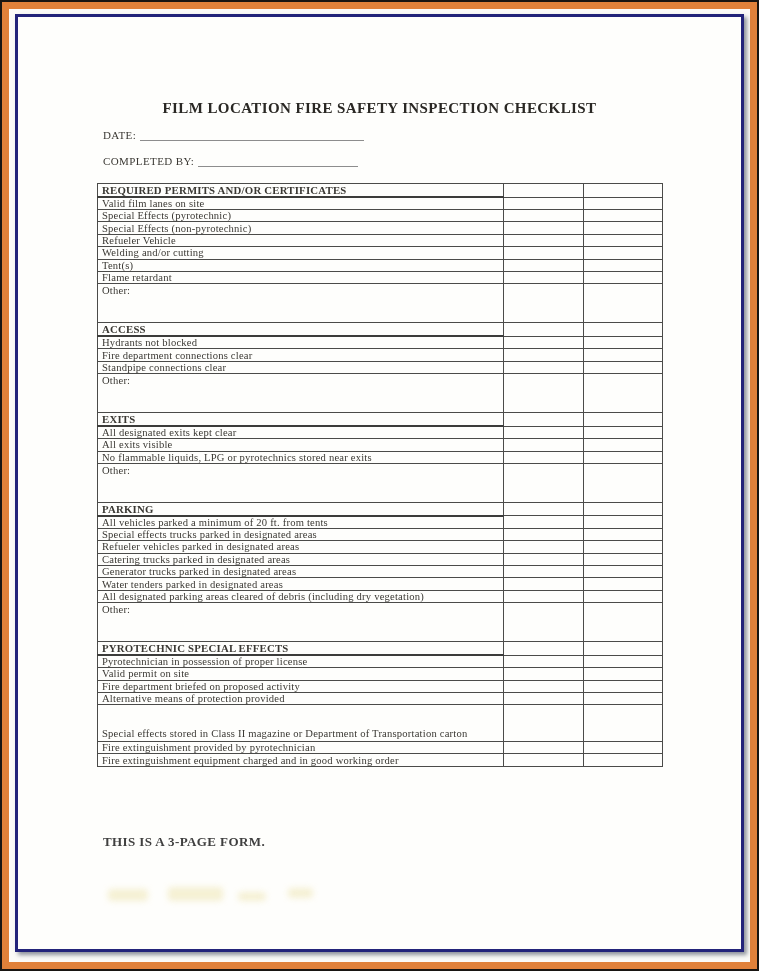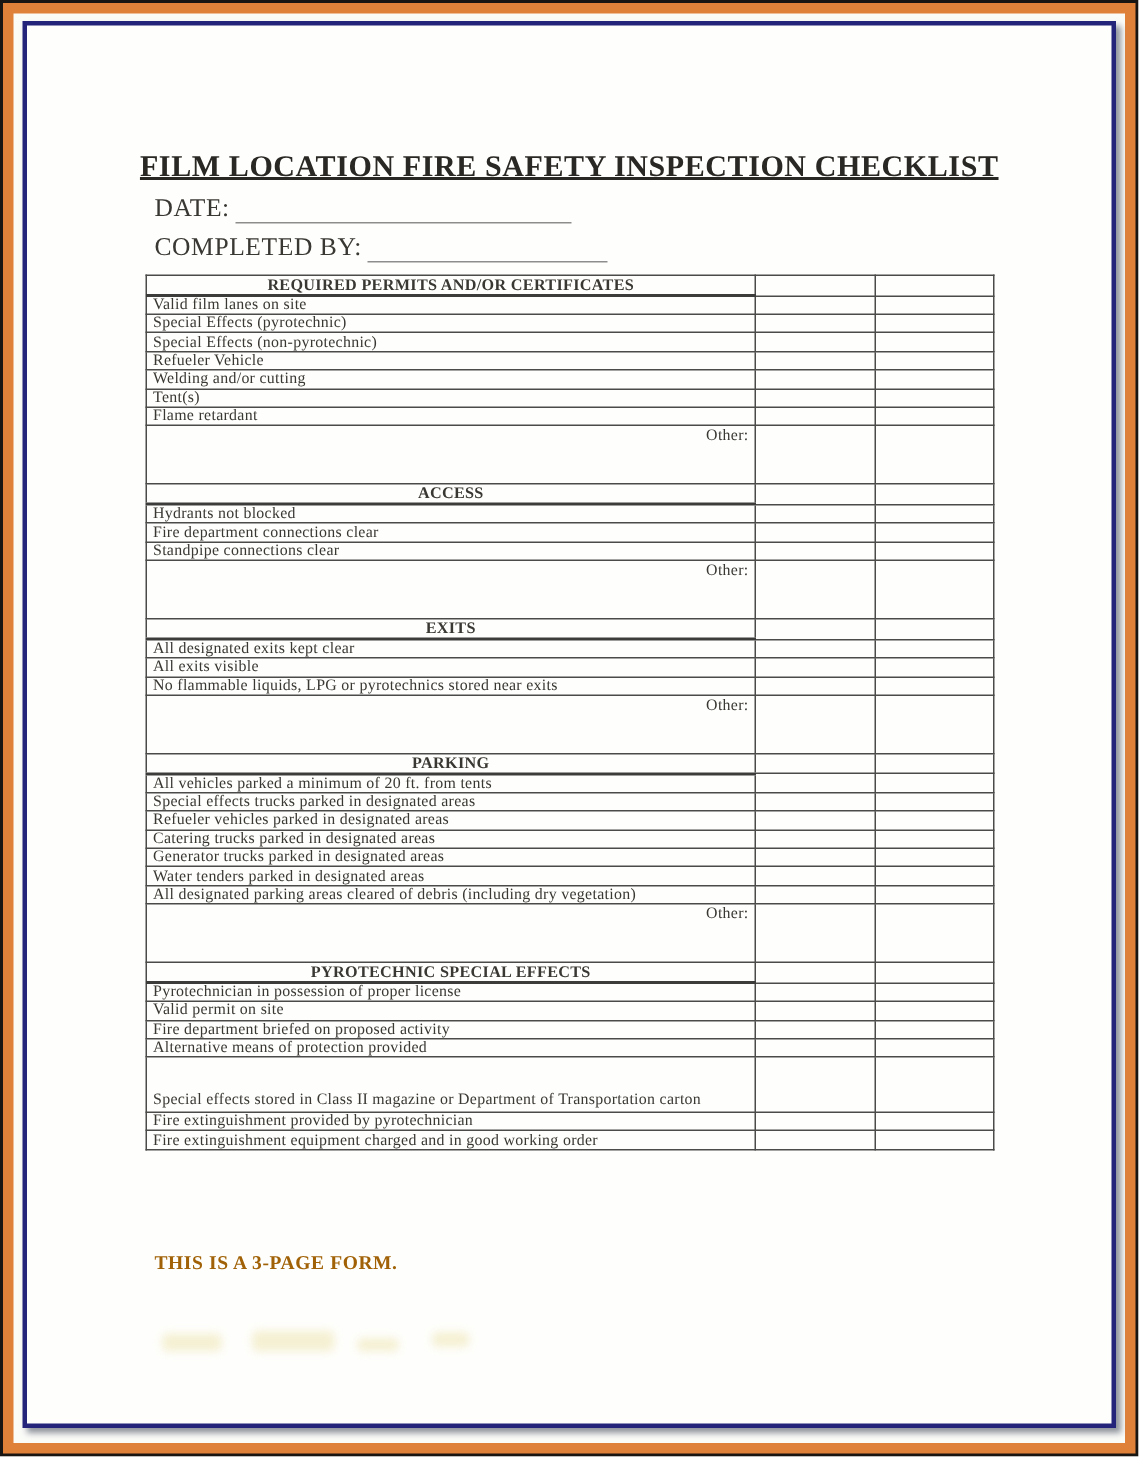--- a/index.html
+++ b/index.html
@@ -12,47 +12,47 @@
   .frame-gap    { position:absolute; inset:7px; background:#fbfbf8; }
   .page {
     position:absolute; left:6px; top:5px; right:6px; bottom:10px;
     border:3px solid #23247a; background:#fefefc;
     box-shadow:3px 3px 4px rgba(125,130,140,0.85);
   }
 
   
   .title {
     position:absolute; top:83px; left:0; width:100%;
-    text-align:center; font-size:20px; font-weight:bold;
-    letter-spacing:0.4px; color:#2a2824;text-decoration:underline;
+    text-align:center; font-size:15px; font-weight:bold;
+    letter-spacing:0.4px; color:#2a2824;
   }
-  .field { position:absolute; left:85px; font-size:17px; letter-spacing:0.4px;
+  .field { position:absolute; left:85px; font-size:11px; letter-spacing:0.4px;
            display:flex; align-items:flex-end; color:#3a3833; }
   .field.date { top:112px; }
   .field.completed { top:138px; }
   .blank-line { display:inline-block; border-bottom:1px solid #8d8d8d; height:12px; margin-left:4px; }
   .blank-line.date-line { width:224px; }
   .blank-line.completed-line { width:160px; }
 
   table.checklist {
     position:absolute; left:79px; top:166px;
     border-collapse:collapse; table-layout:fixed; width:565px;
     font-size:10.6px; color:#3a3833; letter-spacing:0.2px;
   }
   table.checklist td { border:1px solid #4b4b49; padding:0 4px; overflow:hidden; }
   tr.head-row td { height:14px; font-weight:bold; font-size:11px; text-align:center; }
   tr.section-row td { height:13px; }
-  tr.section-row td.section-cell { font-weight:bold; text-align:center; font-size:10.8px; border-bottom:2px solid #3c3c3a; }
+  tr.section-row td.section-cell { font-weight:bold; font-size:10.8px; border-bottom:2px solid #3c3c3a; }
   tr.item-row td { height:12.4px; }
-  tr.item-row.tall td { height:39px; vertical-align:top; padding-top:1px;text-align:right; }
+  tr.item-row.tall td { height:39px; vertical-align:top; padding-top:1px; }
   tr.item-row.twoline td { height:26px; vertical-align:top; padding-top:1px; }
   tr.item-row.twoline .wrap-limit { max-width:368px; line-height:12.5px;margin-top:22px; }
 
   .footer-note { position:absolute; left:85px; top:817px; font-size:13px;
-                 font-weight:bold; letter-spacing:0.4px; color:#a16207; }
+                 font-weight:bold; letter-spacing:0.4px; color:#404040; }
 
   .watermark { position:absolute; left:55px; top:866px; width:250px; height:26px;
                filter:blur(3px); opacity:0.8; }
   .watermark i { position:absolute; background:#f3edc9; border-radius:4px; }
   .watermark i:nth-child(1){ left:35px; top:6px;  width:40px; height:12px; }
   .watermark i:nth-child(2){ left:95px; top:4px;  width:55px; height:14px; }
   .watermark i:nth-child(3){ left:165px; top:9px; width:28px; height:9px; }
   .watermark i:nth-child(4){ left:215px; top:5px; width:25px; height:10px; }
 </style>
 </head>

